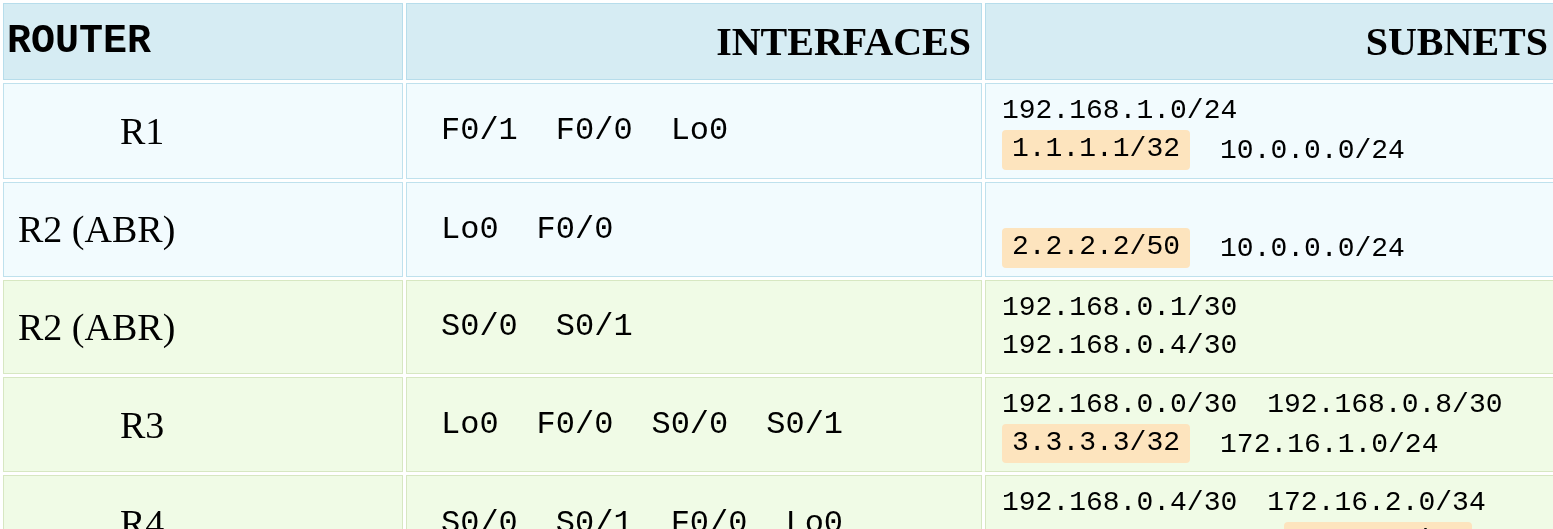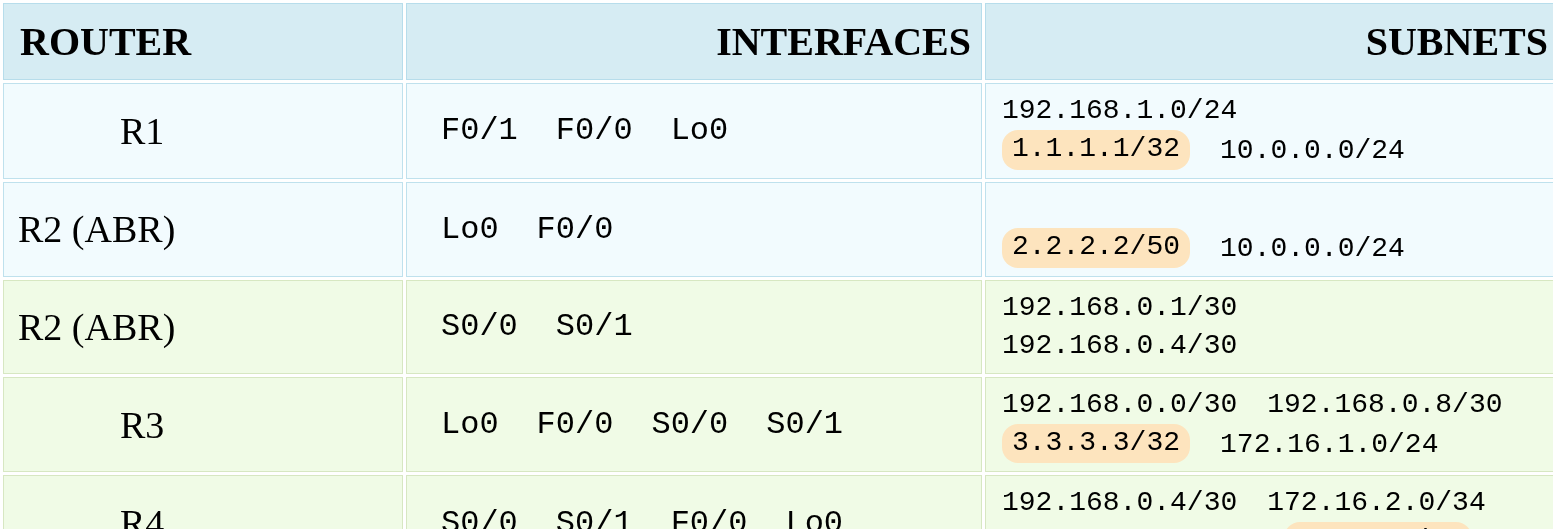--- a/index.html
+++ b/index.html
@@ -20,21 +20,21 @@
   th {
     background: #d6ecf3;
     font-weight: bold;
     font-size: 40px;
     font-family: Georgia, serif;
     padding: 14px 10px;
     border: 1px solid #b7ddeb;
     text-align: right;
     color: #000;
   }
-  th:first-child { text-align: left; padding-left: 16px; }
+  th:first-child { text-align: left; padding-left: 3px; font-family: Liberation Mono, monospace; }
   td {
     font-size: 30px;
     padding: 8px 14px 8px 14px;
     vertical-align: middle;
     border: 1px solid #d9e6ea;
   }
   tr.blue td {
     background: #f2fbfe;
     border-color: #bfe1ed;
   }
@@ -75,21 +75,21 @@
     display: flex;
     flex-wrap: nowrap;
     gap: 30px;
     align-items: flex-end;
   }
   .subnet-item {
     white-space: nowrap;
   }
   .hl {
     background: #fde4be;
-    border-radius: 16px;
+    border-radius: 4px;
     padding: 0 10px 2px 10px;
     display: inline-block;
   }
 </style>
 </head>
 <body>
 
 <table>
   <colgroup>
     <col class="router">

